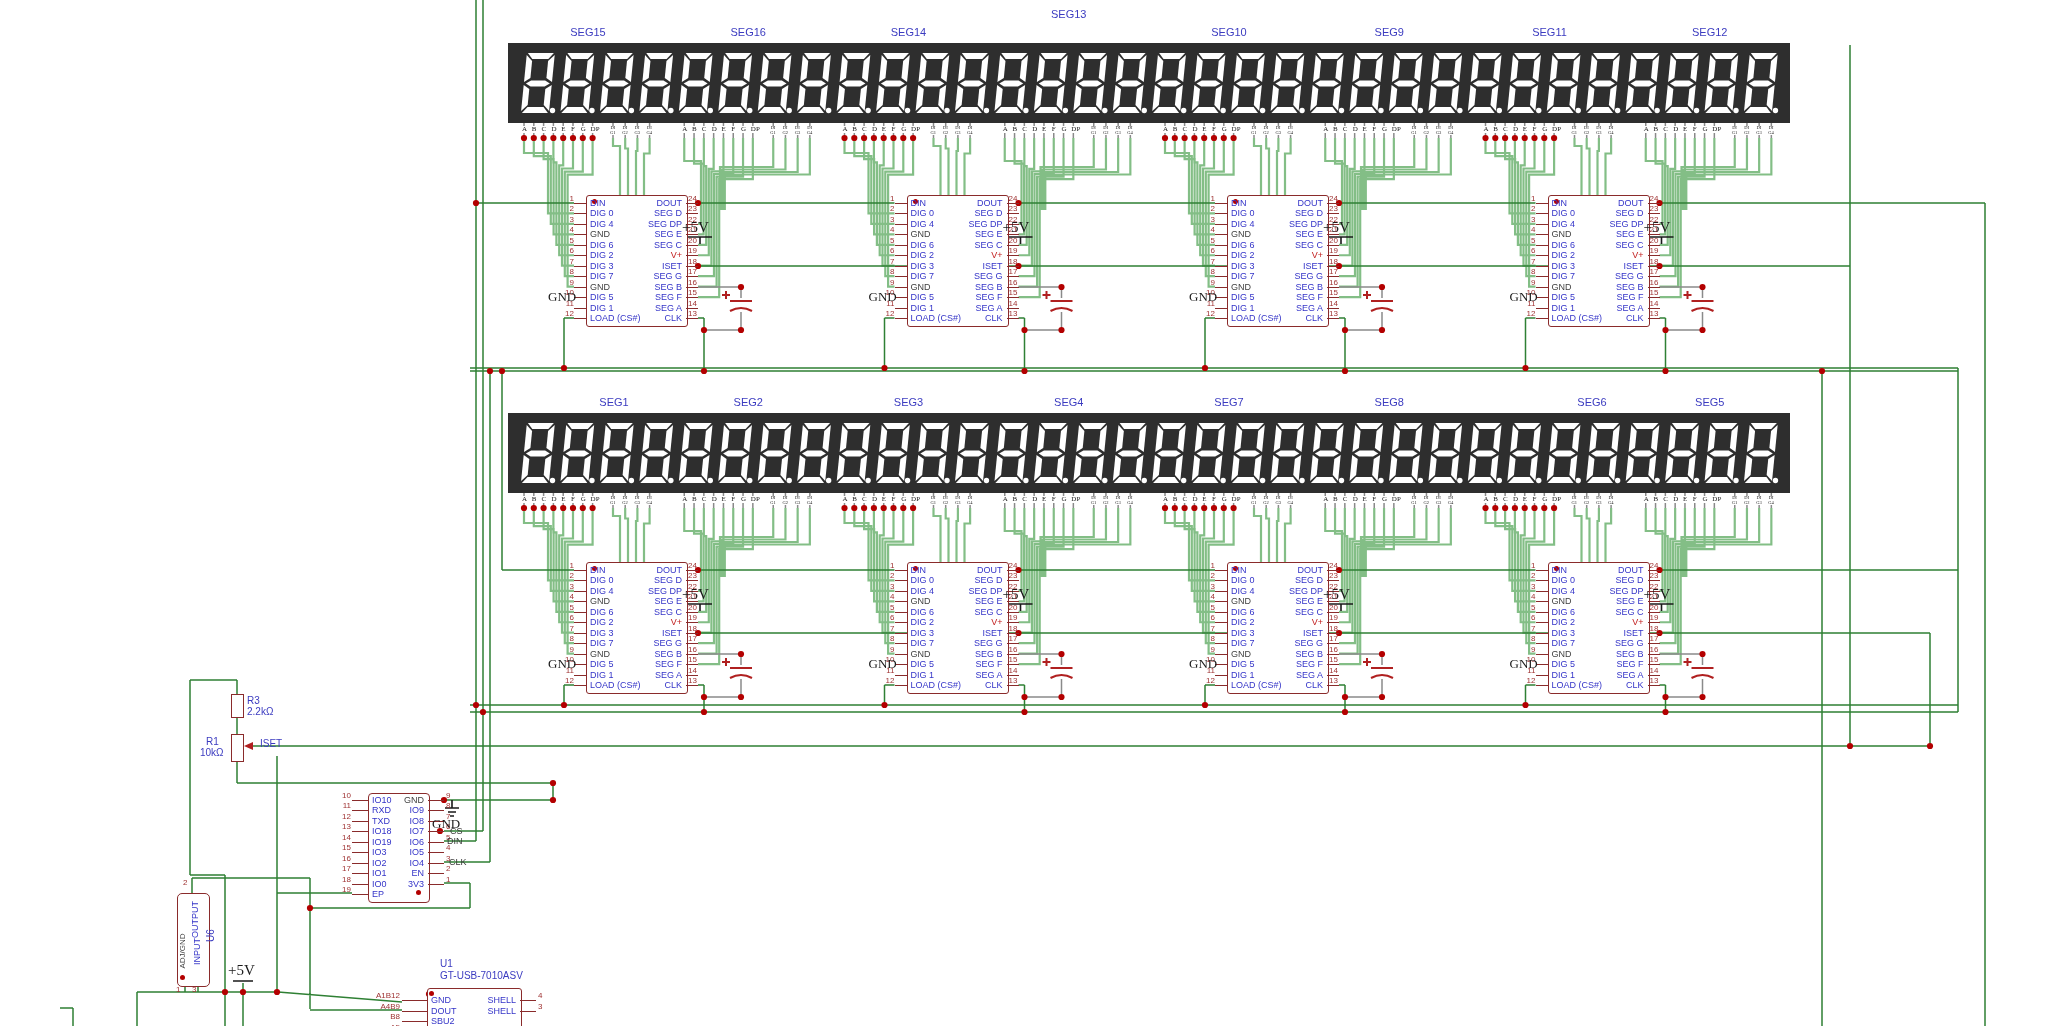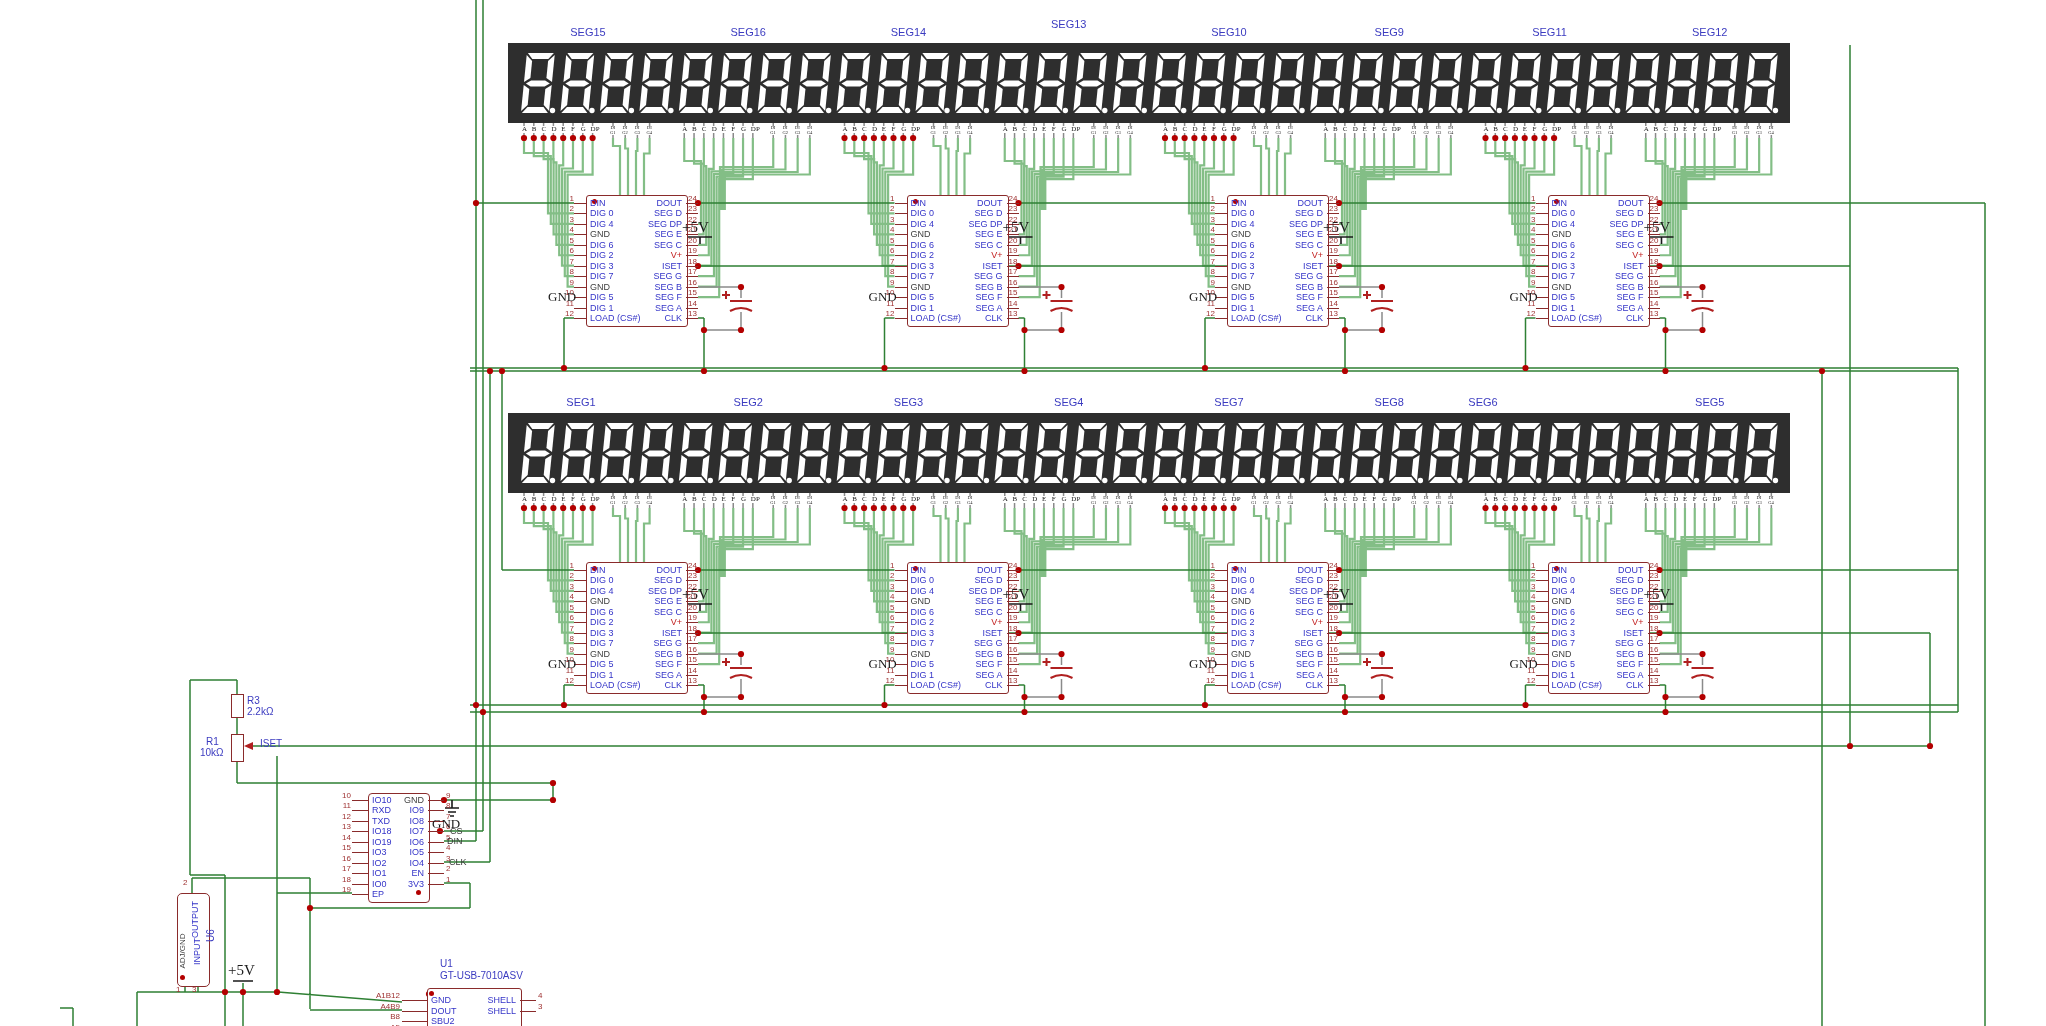--- a/index.html
+++ b/index.html
@@ -374,21 +374,21 @@
     <div class="dpl" style="left:861.1px;top:126px">C</div>
     <div class="dpl" style="left:870.9px;top:126px">D</div>
     <div class="dpl" style="left:880.7px;top:126px">E</div>
     <div class="dpl" style="left:890.5px;top:126px">F</div>
     <div class="dpl" style="left:900.3px;top:126px">G</div>
     <div class="dpl" style="left:910.1px;top:126px">DP</div>
     <div class="dpl dg" style="left:929.5px;top:126px">DI<br>G1</div>
     <div class="dpl dg" style="left:941.7px;top:126px">DI<br>G2</div>
     <div class="dpl dg" style="left:953.9px;top:126px">DI<br>G3</div>
     <div class="dpl dg" style="left:966.1px;top:126px">DI<br>G4</div>
-    <div class="seglbl" style="left:1013.75px;top:18px">SEG13</div>
+    <div class="seglbl" style="left:1013.75px;top:8px">SEG13</div>
     <div class="dpl" style="left:1001.75px;top:126px">A</div>
     <div class="dpl" style="left:1011.55px;top:126px">B</div>
     <div class="dpl" style="left:1021.3499999999999px;top:126px">C</div>
     <div class="dpl" style="left:1031.15px;top:126px">D</div>
     <div class="dpl" style="left:1040.95px;top:126px">E</div>
     <div class="dpl" style="left:1050.75px;top:126px">F</div>
     <div class="dpl" style="left:1060.55px;top:126px">G</div>
     <div class="dpl" style="left:1070.35px;top:126px">DP</div>
     <div class="dpl dg" style="left:1089.75px;top:126px">DI<br>G1</div>
     <div class="dpl dg" style="left:1101.95px;top:126px">DI<br>G2</div>
@@ -786,21 +786,21 @@
       <use href="#d8" transform="translate(917.35,9)"></use>
       <use href="#d8" transform="translate(956.8000000000001,9)"></use>
       <use href="#d8" transform="translate(996.2500000000001,9)"></use>
       <use href="#d8" transform="translate(1035.7,9)"></use>
       <use href="#d8" transform="translate(1075.15,9)"></use>
       <use href="#d8" transform="translate(1114.6000000000001,9)"></use>
       <use href="#d8" transform="translate(1154.0500000000002,9)"></use>
       <use href="#d8" transform="translate(1193.5,9)"></use>
       <use href="#d8" transform="translate(1232.95,9)"></use>
     </svg>
-    <div class="seglbl" style="left:526px;top:396px">SEG1</div>
+    <div class="seglbl" style="left:559px;top:396px">SEG1</div>
     <div class="dpl" style="left:521px;top:496px">A</div>
     <div class="dpl" style="left:530.8px;top:496px">B</div>
     <div class="dpl" style="left:540.6px;top:496px">C</div>
     <div class="dpl" style="left:550.4px;top:496px">D</div>
     <div class="dpl" style="left:560.2px;top:496px">E</div>
     <div class="dpl" style="left:570px;top:496px">F</div>
     <div class="dpl" style="left:579.8px;top:496px">G</div>
     <div class="dpl" style="left:589.6px;top:496px">DP</div>
     <div class="dpl dg" style="left:609px;top:496px">DI<br>G1</div>
     <div class="dpl dg" style="left:621.2px;top:496px">DI<br>G2</div>
@@ -864,21 +864,21 @@
     <div class="dpl" style="left:1341.85px;top:496px">C</div>
     <div class="dpl" style="left:1351.65px;top:496px">D</div>
     <div class="dpl" style="left:1361.45px;top:496px">E</div>
     <div class="dpl" style="left:1371.25px;top:496px">F</div>
     <div class="dpl" style="left:1381.05px;top:496px">G</div>
     <div class="dpl" style="left:1390.85px;top:496px">DP</div>
     <div class="dpl dg" style="left:1410.25px;top:496px">DI<br>G1</div>
     <div class="dpl dg" style="left:1422.45px;top:496px">DI<br>G2</div>
     <div class="dpl dg" style="left:1434.65px;top:496px">DI<br>G3</div>
     <div class="dpl dg" style="left:1446.85px;top:496px">DI<br>G4</div>
-    <div class="seglbl" style="left:1428px;top:396px">SEG6</div>
+    <div class="seglbl" style="left:1537px;top:396px">SEG6</div>
     <div class="dpl" style="left:1482.5px;top:496px">A</div>
     <div class="dpl" style="left:1492.3px;top:496px">B</div>
     <div class="dpl" style="left:1502.1px;top:496px">C</div>
     <div class="dpl" style="left:1511.9px;top:496px">D</div>
     <div class="dpl" style="left:1521.7px;top:496px">E</div>
     <div class="dpl" style="left:1531.5px;top:496px">F</div>
     <div class="dpl" style="left:1541.3px;top:496px">G</div>
     <div class="dpl" style="left:1551.1px;top:496px">DP</div>
     <div class="dpl dg" style="left:1570.5px;top:496px">DI<br>G1</div>
     <div class="dpl dg" style="left:1582.7px;top:496px">DI<br>G2</div>

